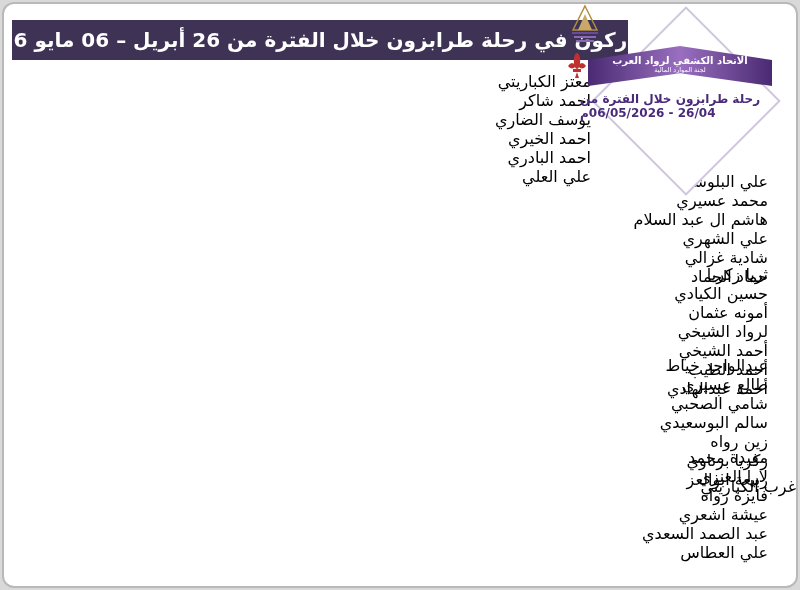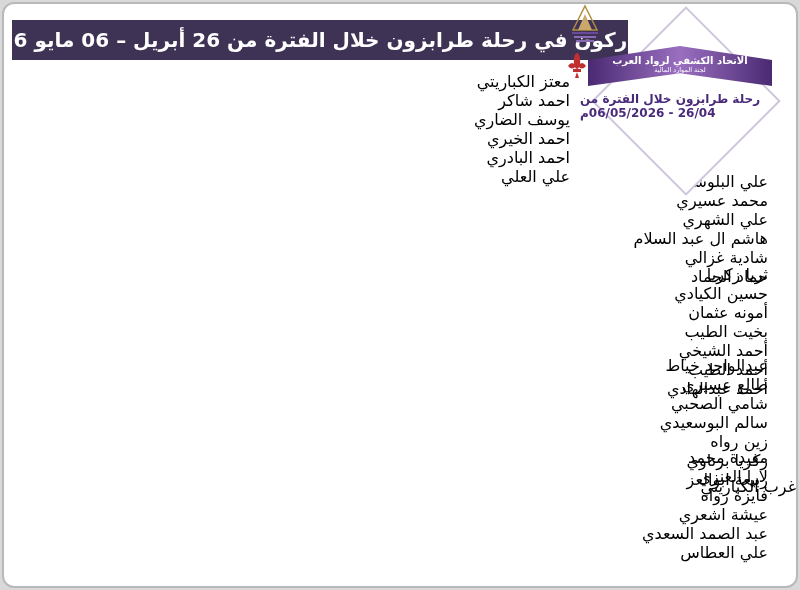--- a/index.html
+++ b/index.html
@@ -160,21 +160,21 @@
         <div class="photo t-cap" style="--bg: #d8d1c2; --skin: #c2926a; --shirt: #3a7560; --hw: #2f5ea6;">
           <div class="sil">
             <div class="hijab"></div>
             <div class="head"></div>
             <div class="hair"></div>
             <div class="cap"></div>
             <div class="torso"></div>
           </div>
         </div>
       </div>
-      <div class="names" style="top: 146px; height: 28px; width: 566px;">
+      <div class="names" style="top: 146px; height: 28px; width: 566px; margin-left: 21px;">
         <div class="nm" dir="rtl">معتز الكباريتي</div>
         <div class="nm" dir="rtl">احمد شاكر</div>
         <div class="nm" dir="rtl">يوسف الضاري</div>
         <div class="nm" dir="rtl">احمد الخيري</div>
         <div class="nm" dir="rtl">احمد البادري</div>
         <div class="nm" dir="rtl">علي العلي</div>
       </div>
       <div class="photos" style="top: 198px; height: 72px; width: 764px;">
         <div class="photo t-cap" style="--bg: #cdd1cb; --skin: #a97f52; --shirt: #76828f; --hw: #5a7aa8;">
           <div class="sil">
@@ -236,22 +236,22 @@
             <div class="head"></div>
             <div class="hair"></div>
             <div class="cap"></div>
             <div class="torso"></div>
           </div>
         </div>
       </div>
       <div class="names" style="top: 271px; height: 25px; width: 764px;">
         <div class="nm" dir="rtl">علي البلوشي</div>
         <div class="nm" dir="rtl">محمد عسيري</div>
+        <div class="nm" dir="rtl">هاشم ال عبد السلام</div>
         <div class="nm" dir="rtl">علي الشهري</div>
-        <div class="nm" dir="rtl">هاشم ال عبد السلام</div>
         <div class="nm" dir="rtl">شادية غزالي</div>
         <div class="nm" dir="rtl">حماد الحماد</div>
       </div>
       <div class="photos" style="top: 297px; height: 68px; width: 764px;">
         <div class="photo t-cap" style="--bg: #b5a68c; --skin: #b98c62; --shirt: #e6e6e2; --hw: #b9bdc1;">
           <div class="sil">
             <div class="hijab"></div>
             <div class="head"></div>
             <div class="hair"></div>
             <div class="cap"></div>
@@ -310,21 +310,21 @@
             <div class="hair"></div>
             <div class="cap"></div>
             <div class="torso"></div>
           </div>
         </div>
       </div>
       <div class="names" style="top: 366px; height: 23px; width: 764px;">
         <div class="nm" dir="rtl">ثريا زكريا</div>
         <div class="nm" dir="rtl">حسين الكيادي</div>
         <div class="nm" dir="rtl">أمونه عثمان</div>
-        <div class="nm" dir="rtl">بخيت الطيب</div>
+        <div class="nm" dir="rtl">لرواد الشيخي</div>
         <div class="nm" dir="rtl">أحمد الشيخي</div>
         <div class="nm" dir="rtl">أحمد الطيب</div>
         <div class="nm" dir="rtl">أحمد عبدالهادي</div>
       </div>
       <div class="photos" style="top: 391px; height: 68px; width: 764px;">
         <div class="photo t-none" style="--bg: #e9e9e9; --skin: #9a7450; --shirt: #6d7a6b; --hw: #8f8f8f;">
           <div class="sil">
             <div class="hijab"></div>
             <div class="head"></div>
             <div class="hair"></div>

